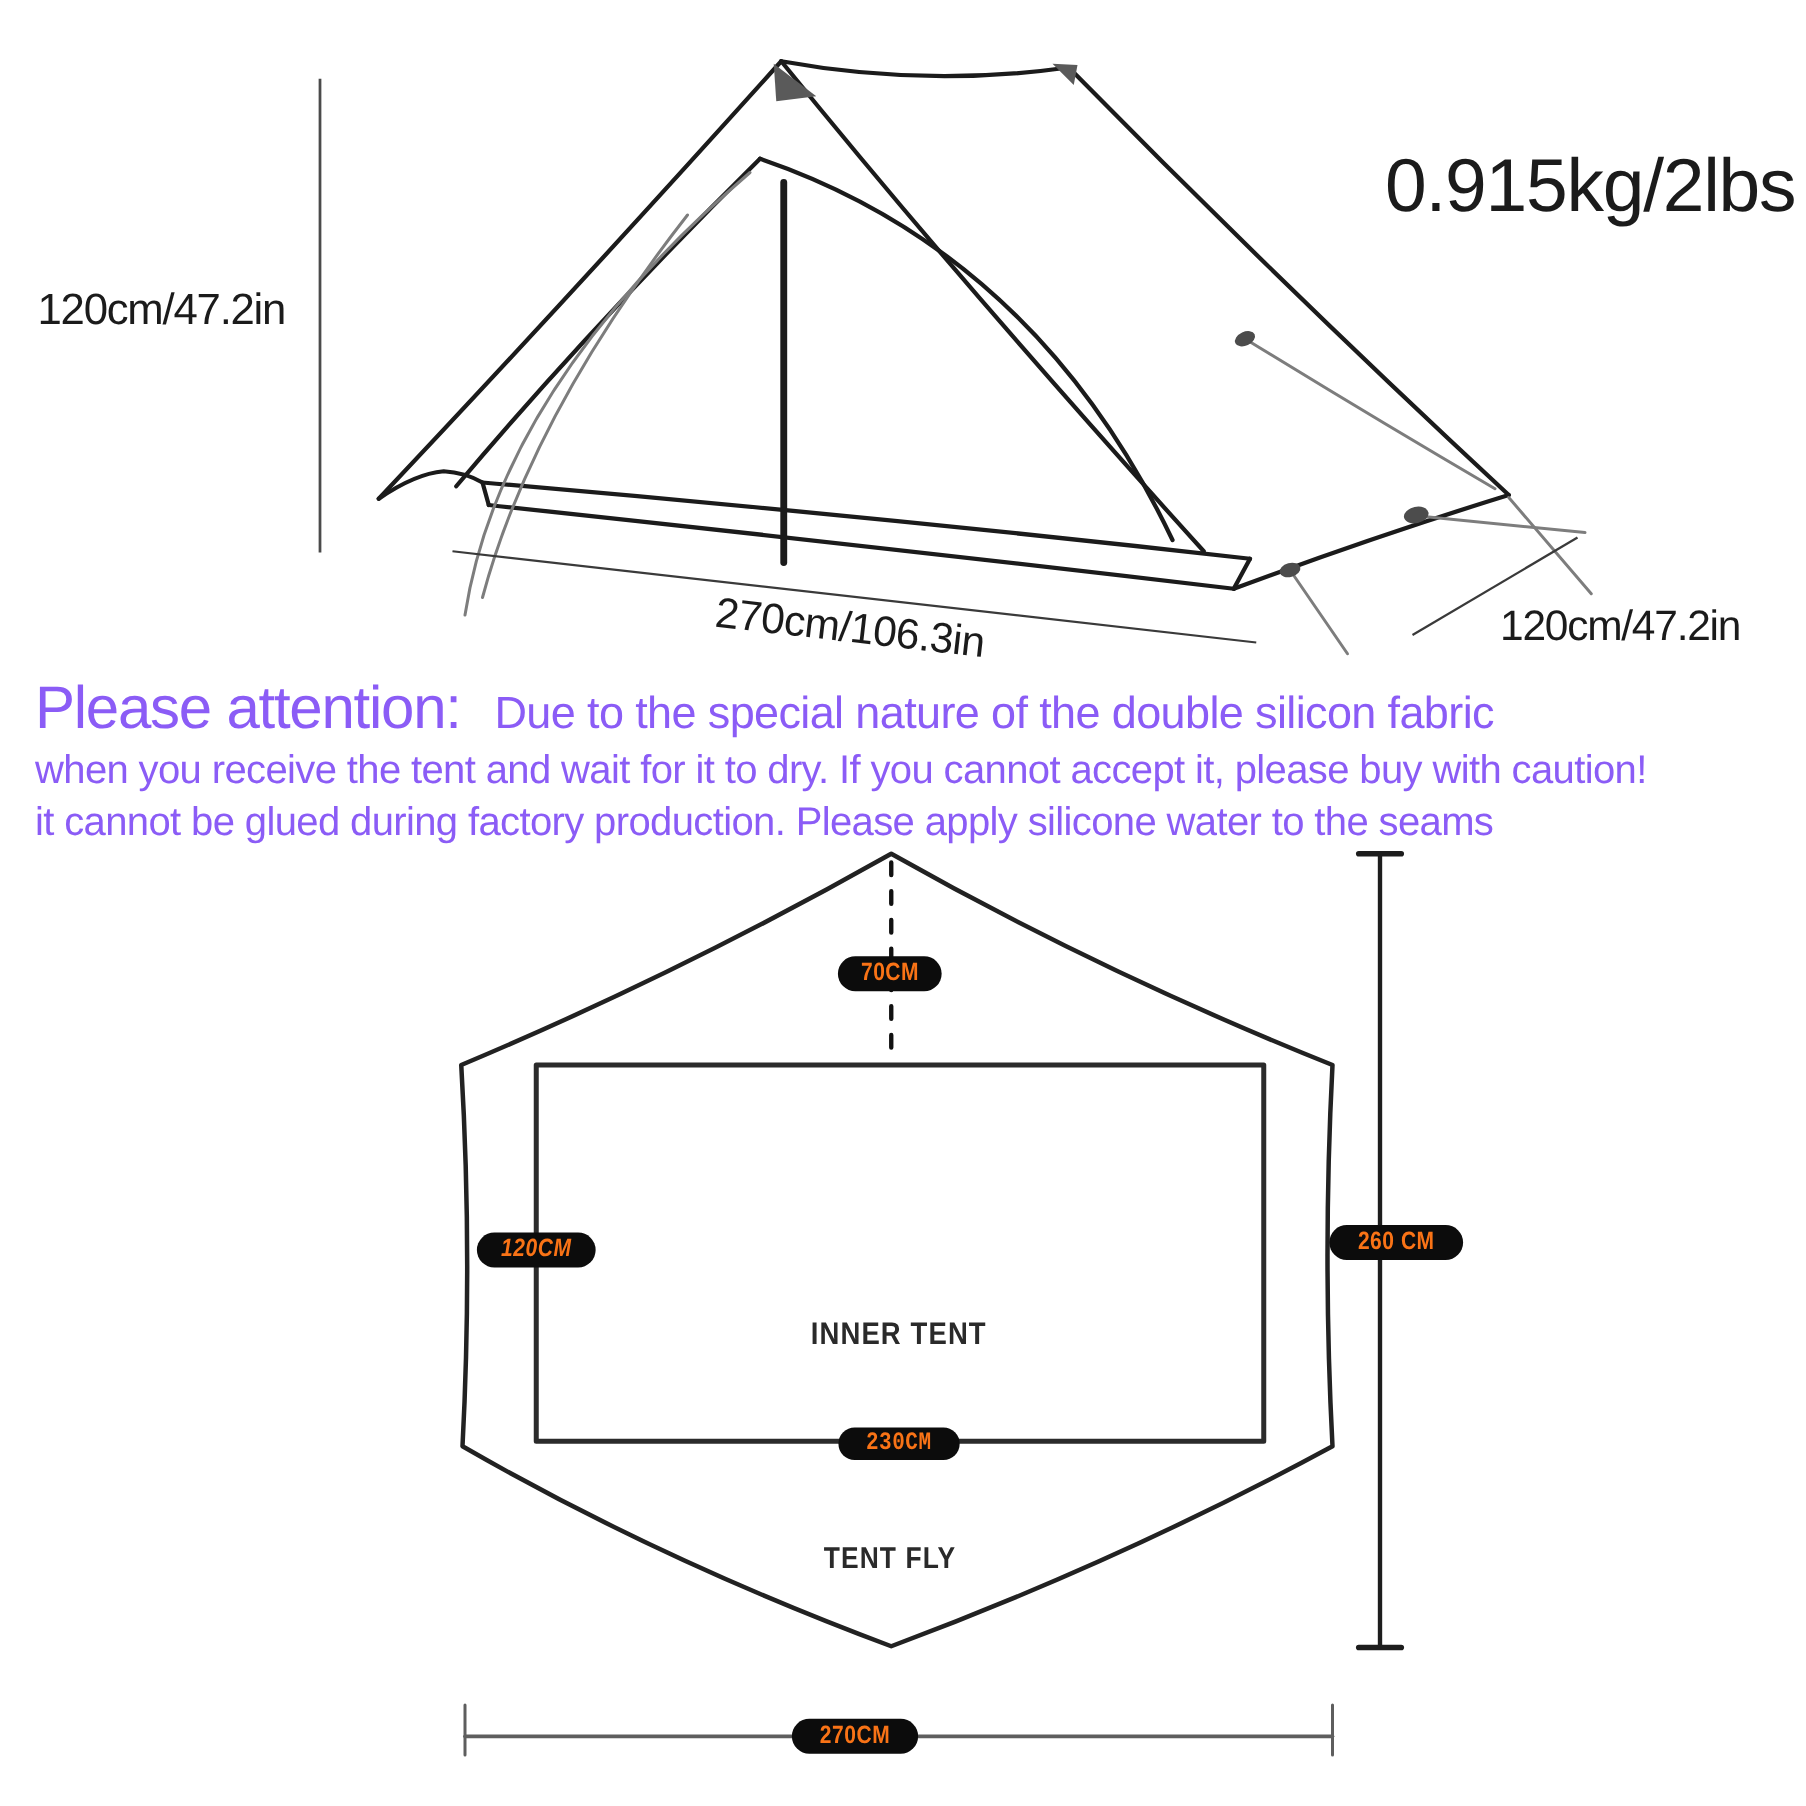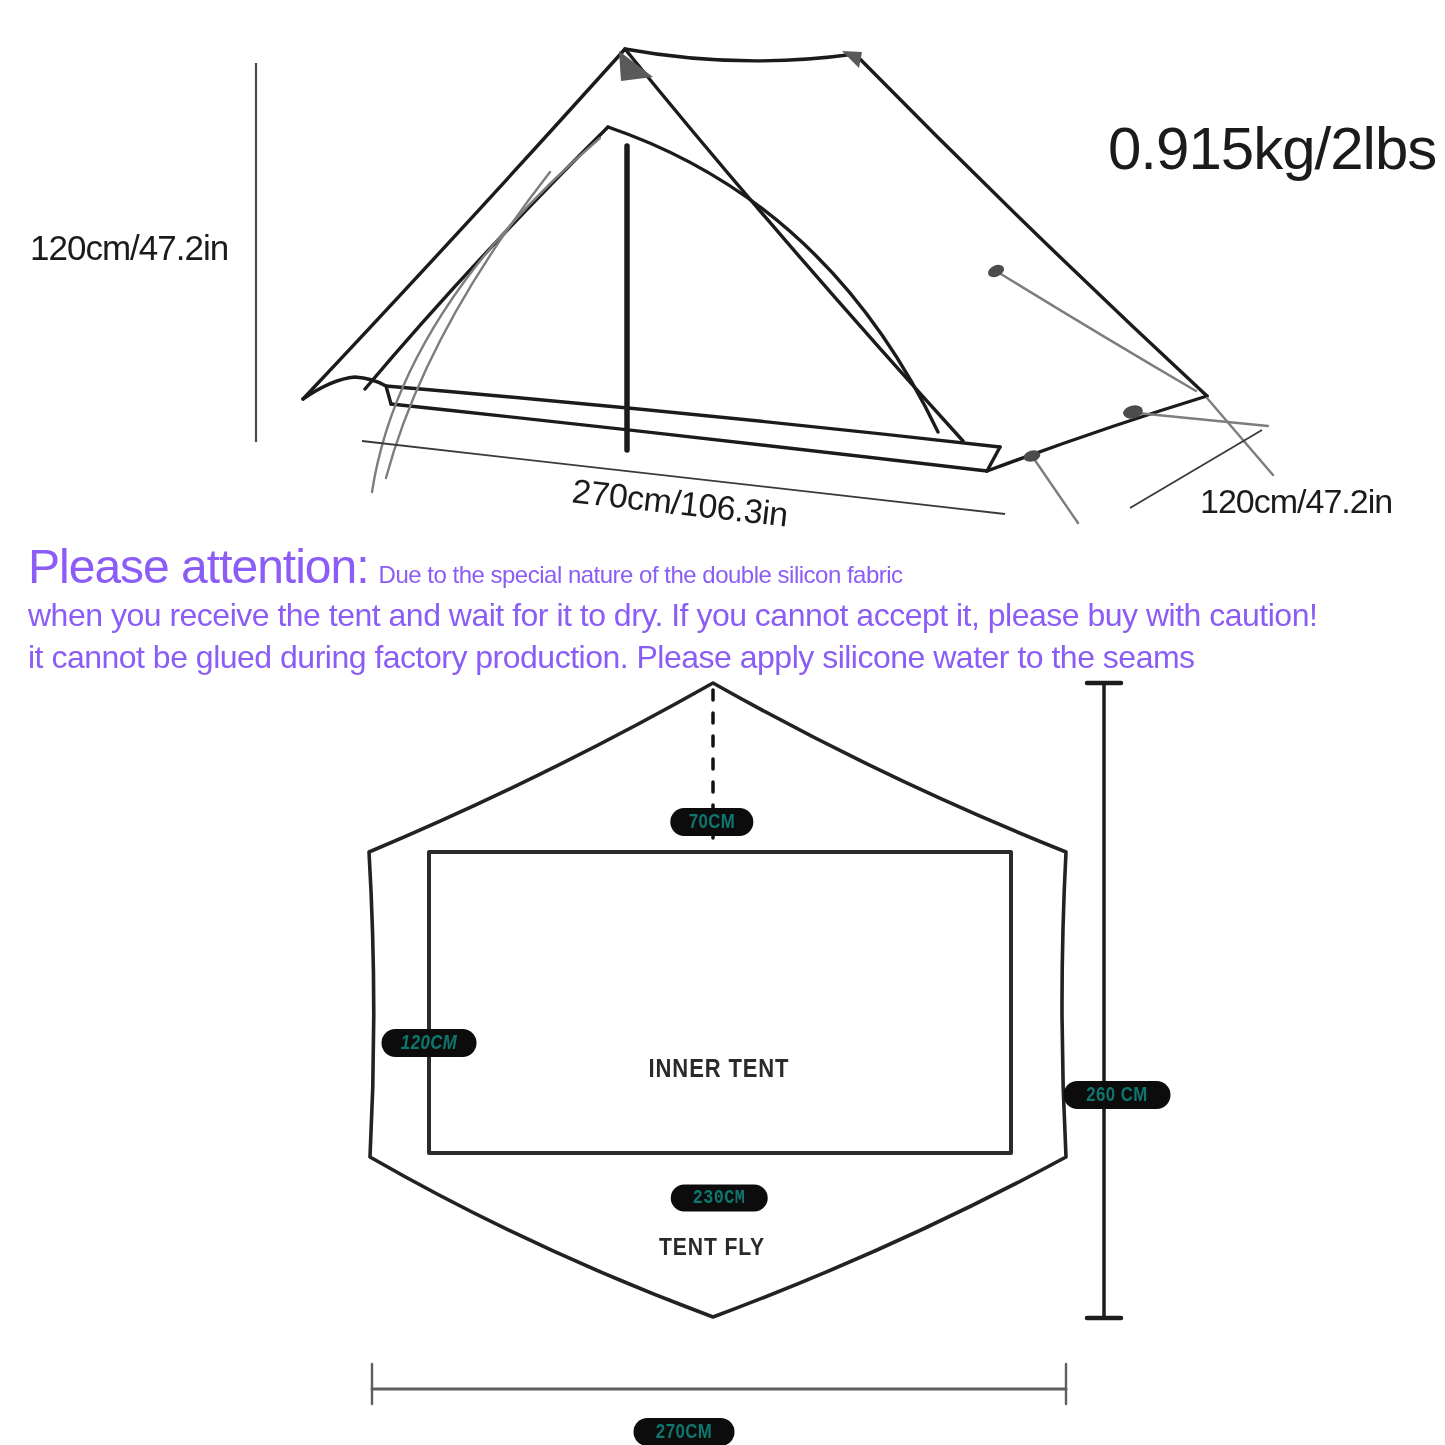--- a/index.html
+++ b/index.html
@@ -10,24 +10,24 @@
   .art{position:absolute;left:0;top:0;width:1445px;height:1445px;}
   .lbl{position:absolute;white-space:nowrap;color:#1b1b1b;}
   .lbl-height{left:30px;top:228px;font-size:35px;letter-spacing:-1px;}
   .lbl-weight{left:1108px;top:114px;font-size:60px;letter-spacing:-1px;}
   .lbl-length{left:680px;top:503px;font-size:34px;letter-spacing:-0.5px;
               transform:translate(-50%,-50%) rotate(6.5deg);}
   .lbl-width{left:1200px;top:482px;font-size:34px;letter-spacing:-1px;}
   .attention{position:absolute;left:28px;top:541px;width:1415px;color:#8b5cf6;}
   .attn-line1{display:flex;align-items:baseline;}
   .attn-title{font-size:48px;letter-spacing:-1px;line-height:52px;}
-  .attn-rest{font-size:24px;letter-spacing:-0.5px;margin-left:10px;}
+  .attn-rest{font-size:36px;letter-spacing:-0.5px;margin-left:27px;}
   .attn-line{font-size:32px;letter-spacing:-0.5px;line-height:40px;margin-top:2px;}
-  .badge{position:absolute;transform:translate(-50%,-50%);background:#0c0c0c;color:#0f766e;
-         border-radius:15px;padding:3px 14px;line-height:20px;margin-top:43px;}
+  .badge{position:absolute;transform:translate(-50%,-50%);background:#0c0c0c;color:#f97316;
+         border-radius:15px;padding:3px 14px;line-height:20px;}
   .badge-text{display:inline-block;font-size:20px;font-weight:bold;letter-spacing:0.5px;
               transform:scaleX(0.84);transform-origin:center;white-space:nowrap;}
   .badge-wide{padding:3px 17px;}
   .plan-label{position:absolute;transform:translate(-50%,-50%) scaleX(0.88);
               font-size:25px;font-weight:600;letter-spacing:1px;color:#2a2a2a;white-space:nowrap;}
 </style>
 </head>
 <body>
 
 <div class="stage">
@@ -118,21 +118,21 @@
     <div class="attn-line">when you receive the tent and wait for it to dry. If you cannot accept it, please buy with caution!</div>
     <div class="attn-line">it cannot be glued during factory production. Please apply silicone water to the seams</div>
   </div>
 
   <div class="badge" style="left:712px;top:779px;">
     <span class="badge-text">70CM</span>
   </div>
   <div class="badge" style="left:429px;top:1000px;font-style:italic;">
     <span class="badge-text">120CM</span>
   </div>
-  <div class="badge badge-wide" style="left:1117px;top:1052px;">
+  <div class="badge badge-wide" style="left:1117px;top:994px;">
     <span class="badge-text">260 CM</span>
   </div>
   <div class="badge badge-wide" style="left:719px;top:1155px;font-family:Liberation Mono, monospace;">
     <span class="badge-text">230CM</span>
   </div>
   <div class="badge badge-wide" style="left:684px;top:1389px;">
     <span class="badge-text">270CM</span>
   </div>
 
   <div class="plan-label" style="left:719px;top:1068px;">INNER TENT</div>

